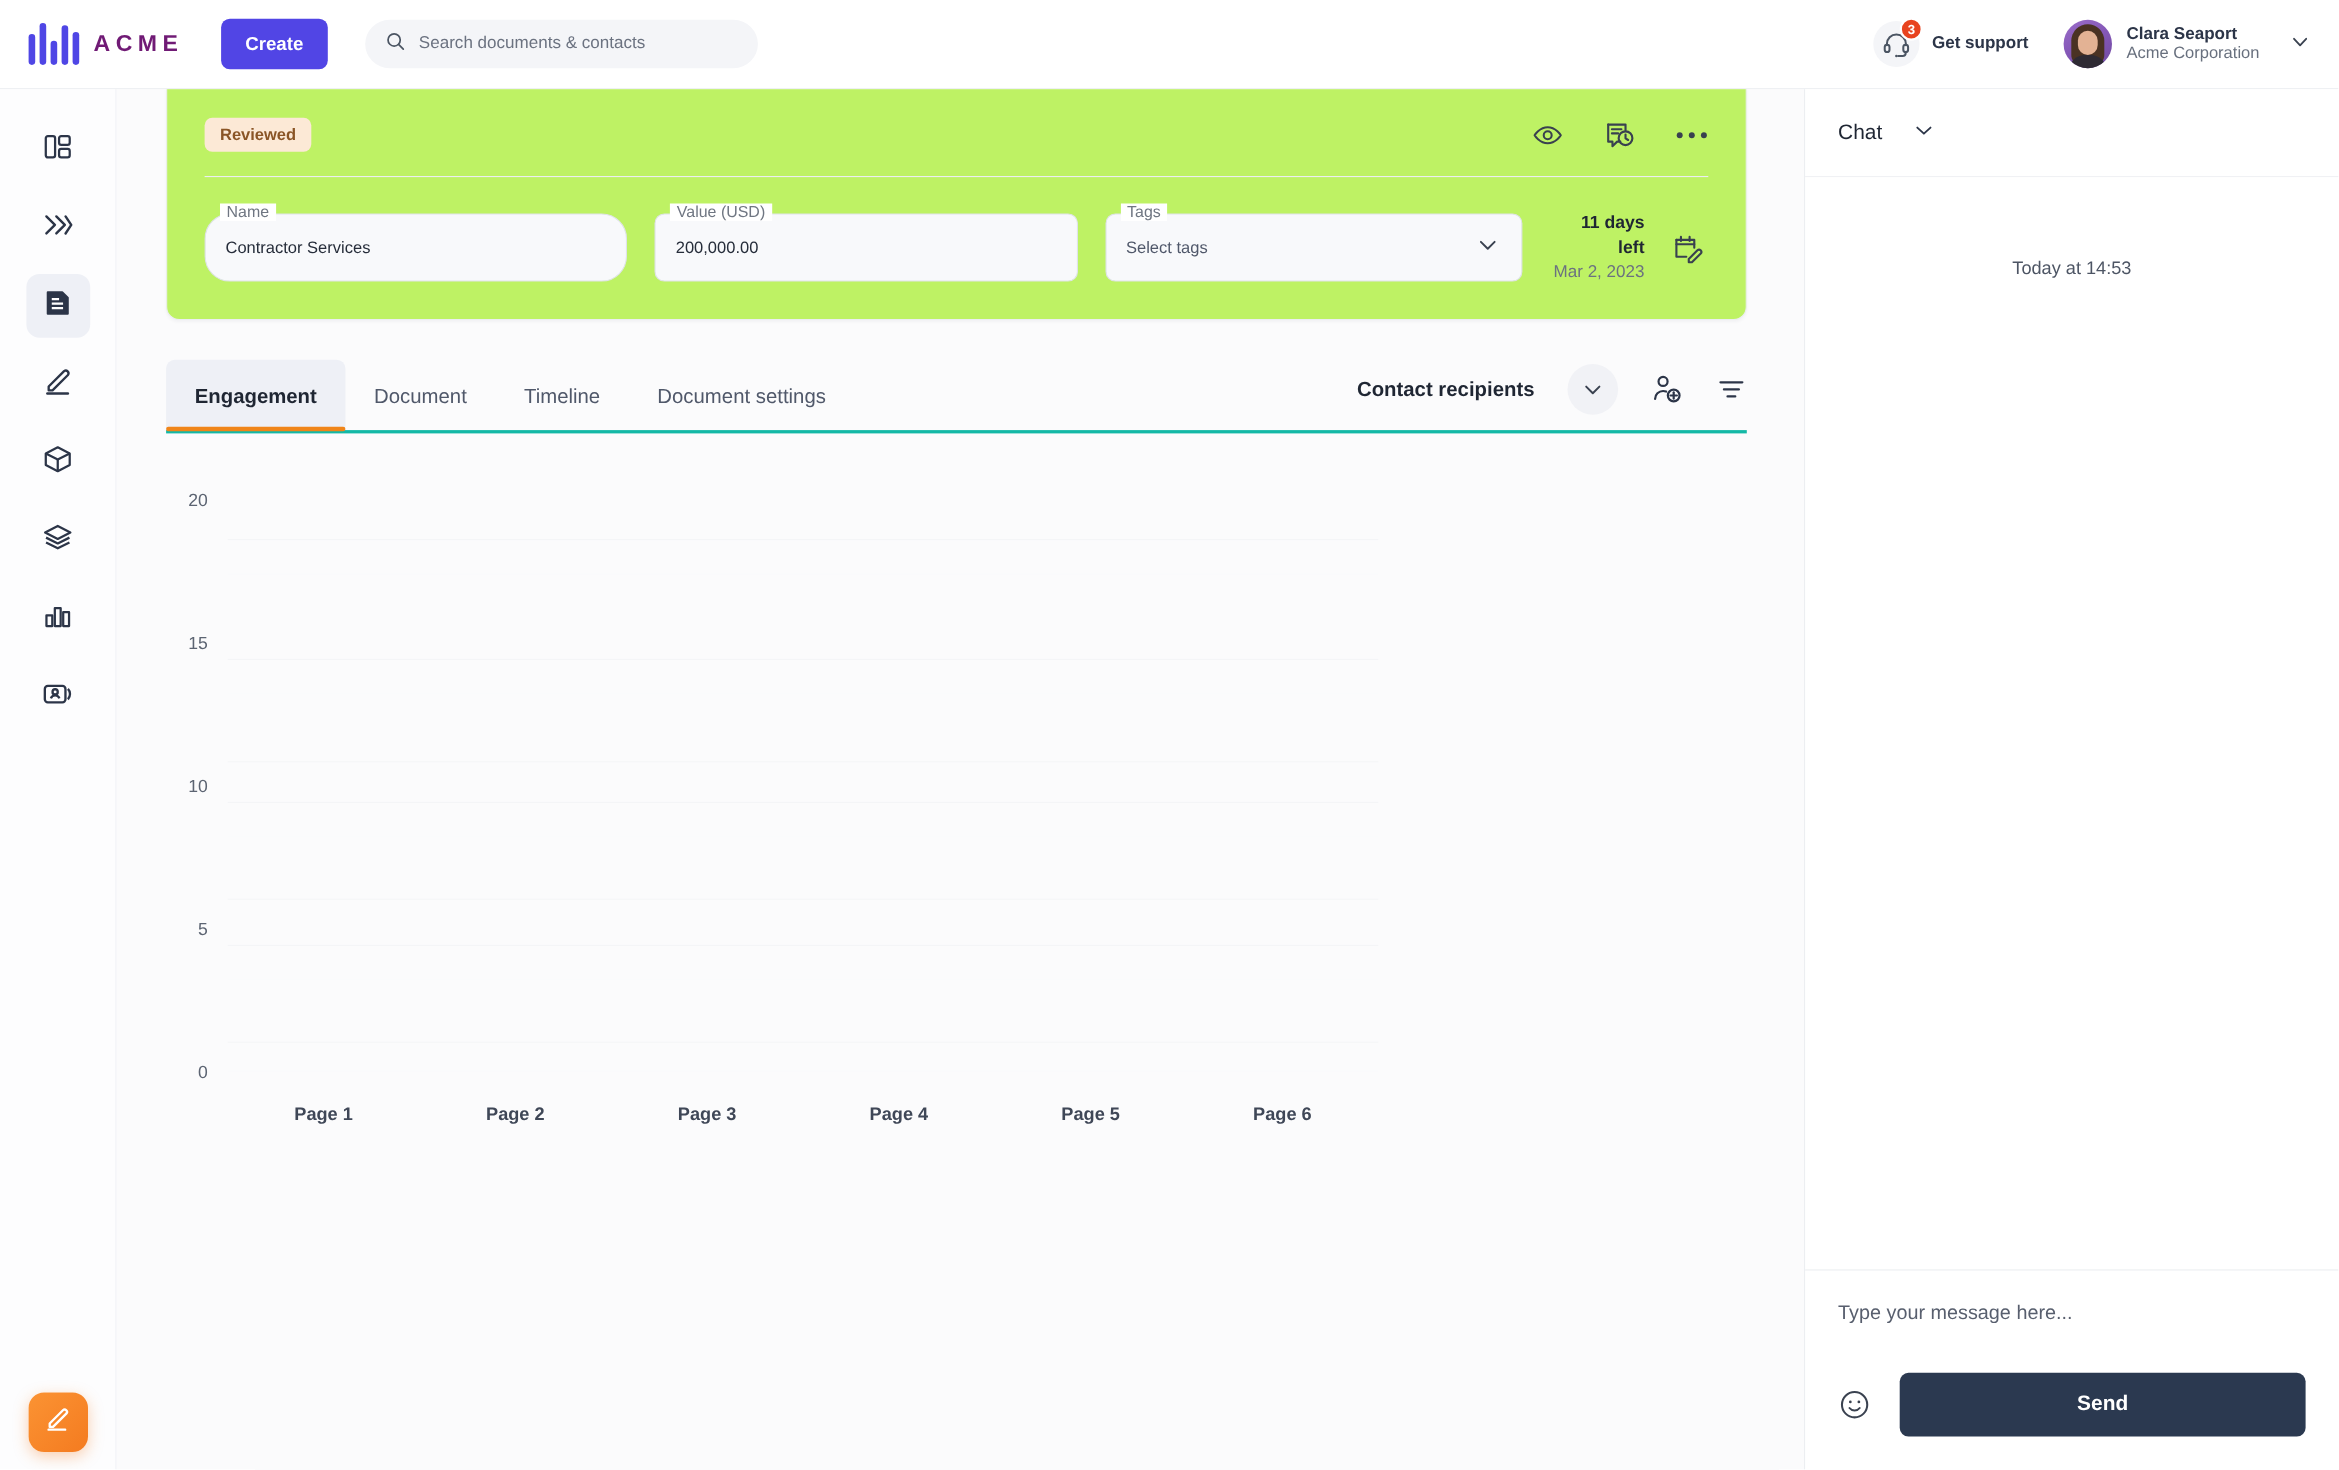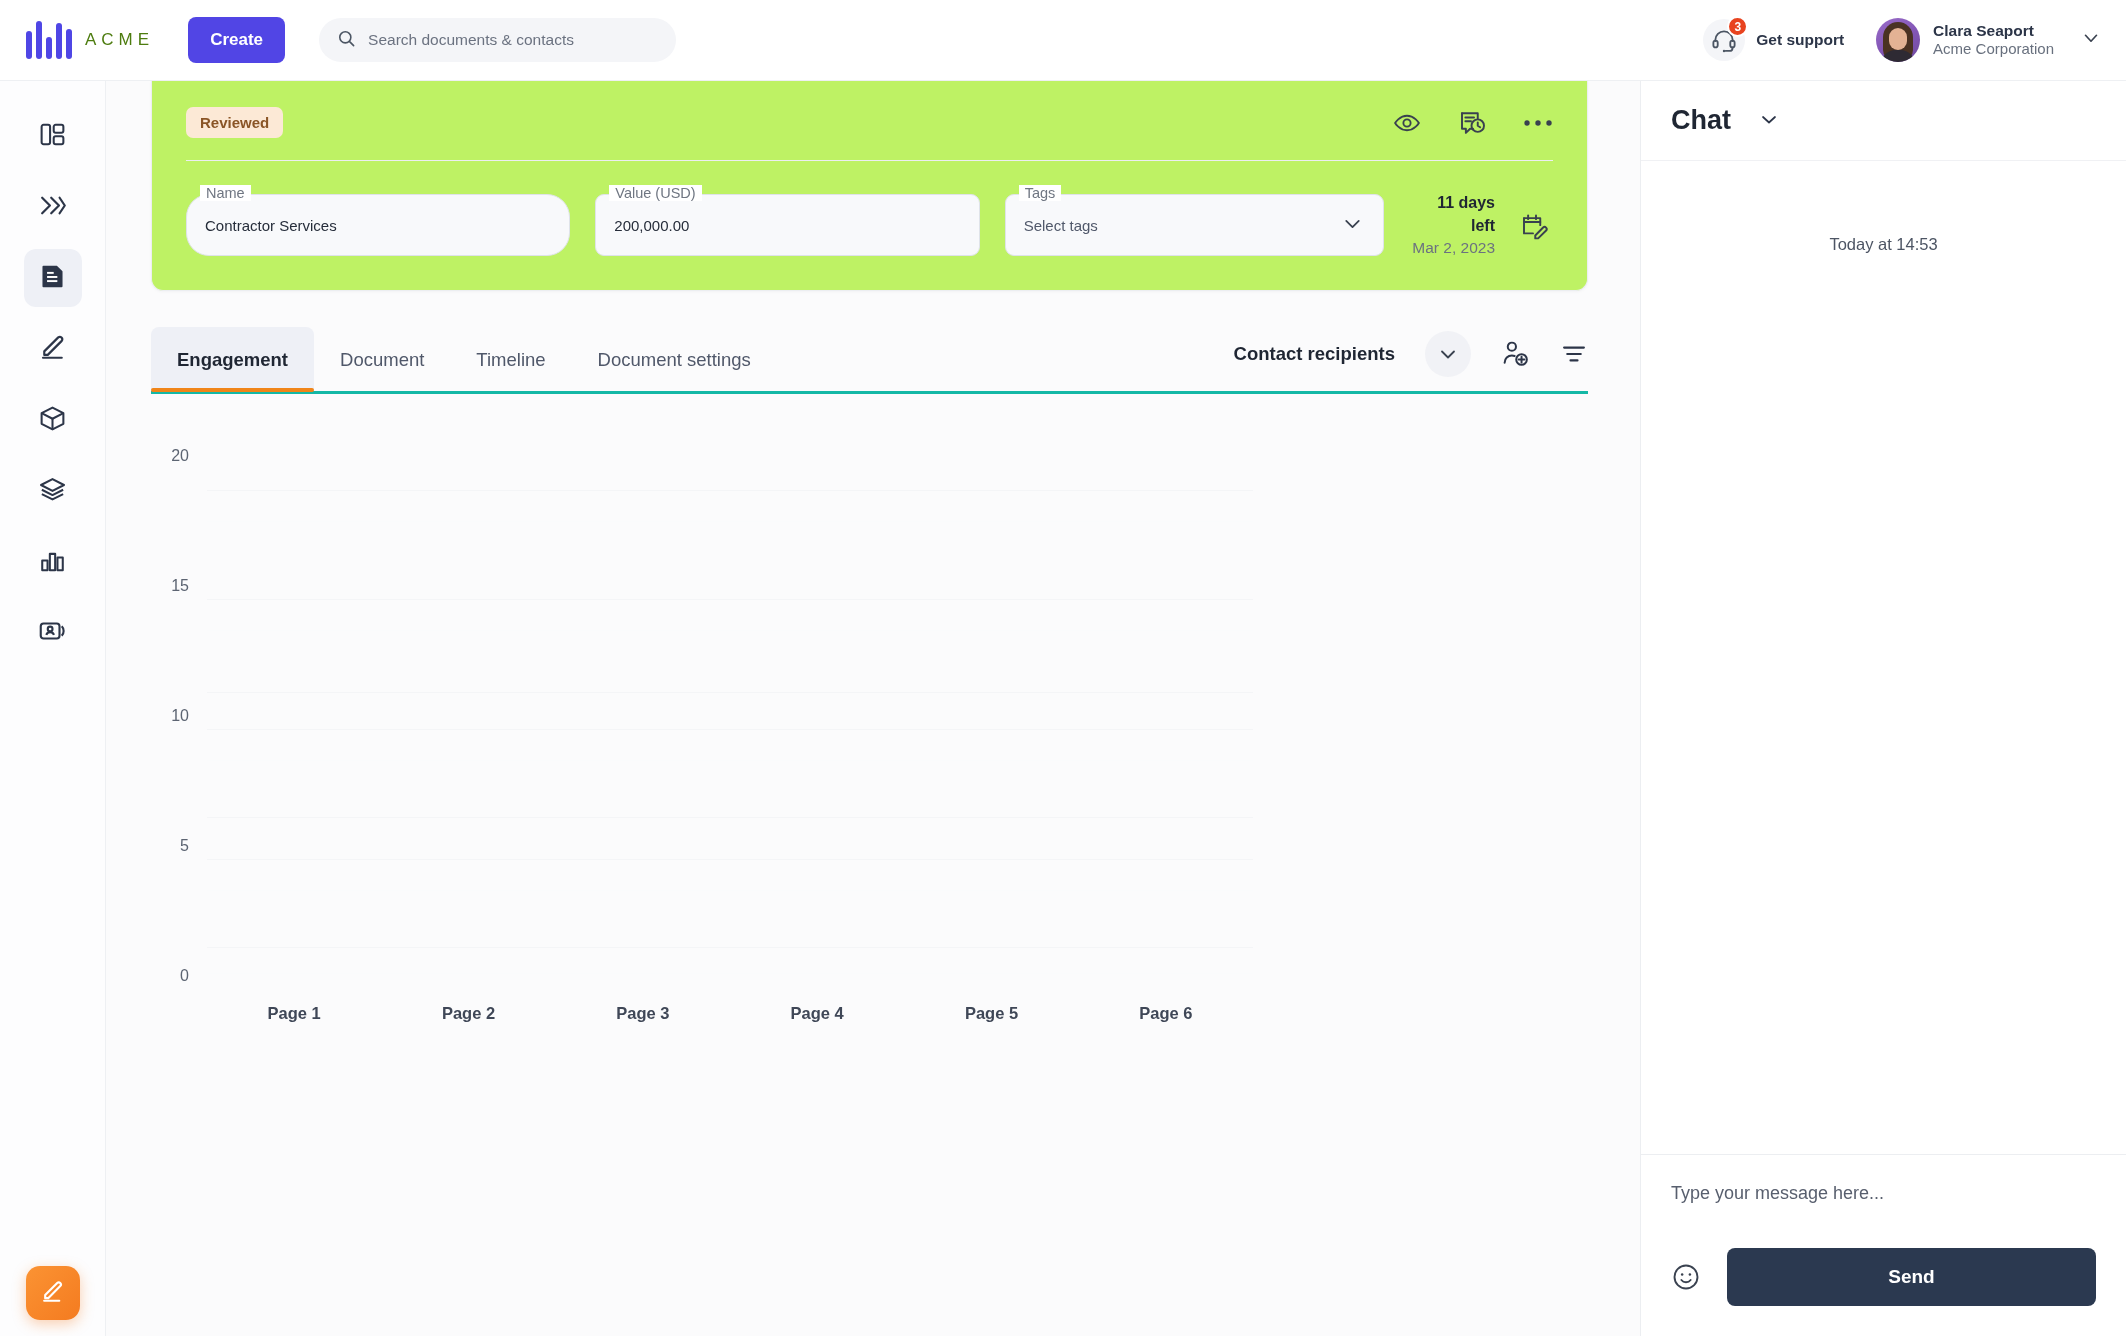--- a/index.html
+++ b/index.html
@@ -22,22 +22,22 @@
   }
   .logo-wrap { display: flex; align-items: center; gap: 13px; margin-right: 34px; }
   .logo-bars { display: flex; align-items: flex-end; height: 38px; gap: 4px; }
   .logo-bars i { display: block; width: 6px; border-radius: 3px; background: #4f46e5; }
   .logo-bars i:nth-child(1) { height: 28px; }
   .logo-bars i:nth-child(2) { height: 38px; }
   .logo-bars i:nth-child(3) { height: 22px; }
   .logo-bars i:nth-child(4) { height: 36px; }
   .logo-bars i:nth-child(5) { height: 30px; }
   .logo-text {
-    font-size: 17px; font-weight: 400; letter-spacing: 5px;
-    color: #4d7c0f;
+    font-size: 21px; font-weight: 700; letter-spacing: 5px;
+    color: #701a75;
   }
   .create-btn {
     background: #5145e5; color: #fff;
     border: none; border-radius: 8px;
     font-size: 17px; font-weight: 600;
     padding: 13px 22px; cursor: pointer;
     font-family: inherit;
   }
   .search-box {
     margin-left: 34px;
@@ -215,21 +215,21 @@
   .chat {
     width: 486px; min-width: 486px;
     background: #fff;
     border-left: 1px solid #eceef1;
     display: flex; flex-direction: column;
   }
   .chat-head {
     height: 80px; display: flex; align-items: center; gap: 26px;
     padding: 0 30px; border-bottom: 1px solid #f0f1f4;
   }
-  .chat-title { font-size: 27px; font-weight: 700; color: #1f2633; }
+  .chat-title { font-size: 19px; font-weight: 400; color: #1f2633; }
   .chat-body { flex: 1; position: relative; }
   .chat-time {
     position: absolute; top: 74px; left: 0; right: 0;
     text-align: center; font-size: 16.5px; color: #4d5564;
   }
   .chat-foot { border-top: 1px solid #eceef1; padding: 28px 30px 30px 30px; }
   .chat-input-ph { font-size: 18px; color: #585f6e; margin-bottom: 44px; }
   .chat-send-row { display: flex; align-items: center; gap: 26px; }
   .send-btn {
     flex: 1; height: 58px; border: none; border-radius: 8px;

